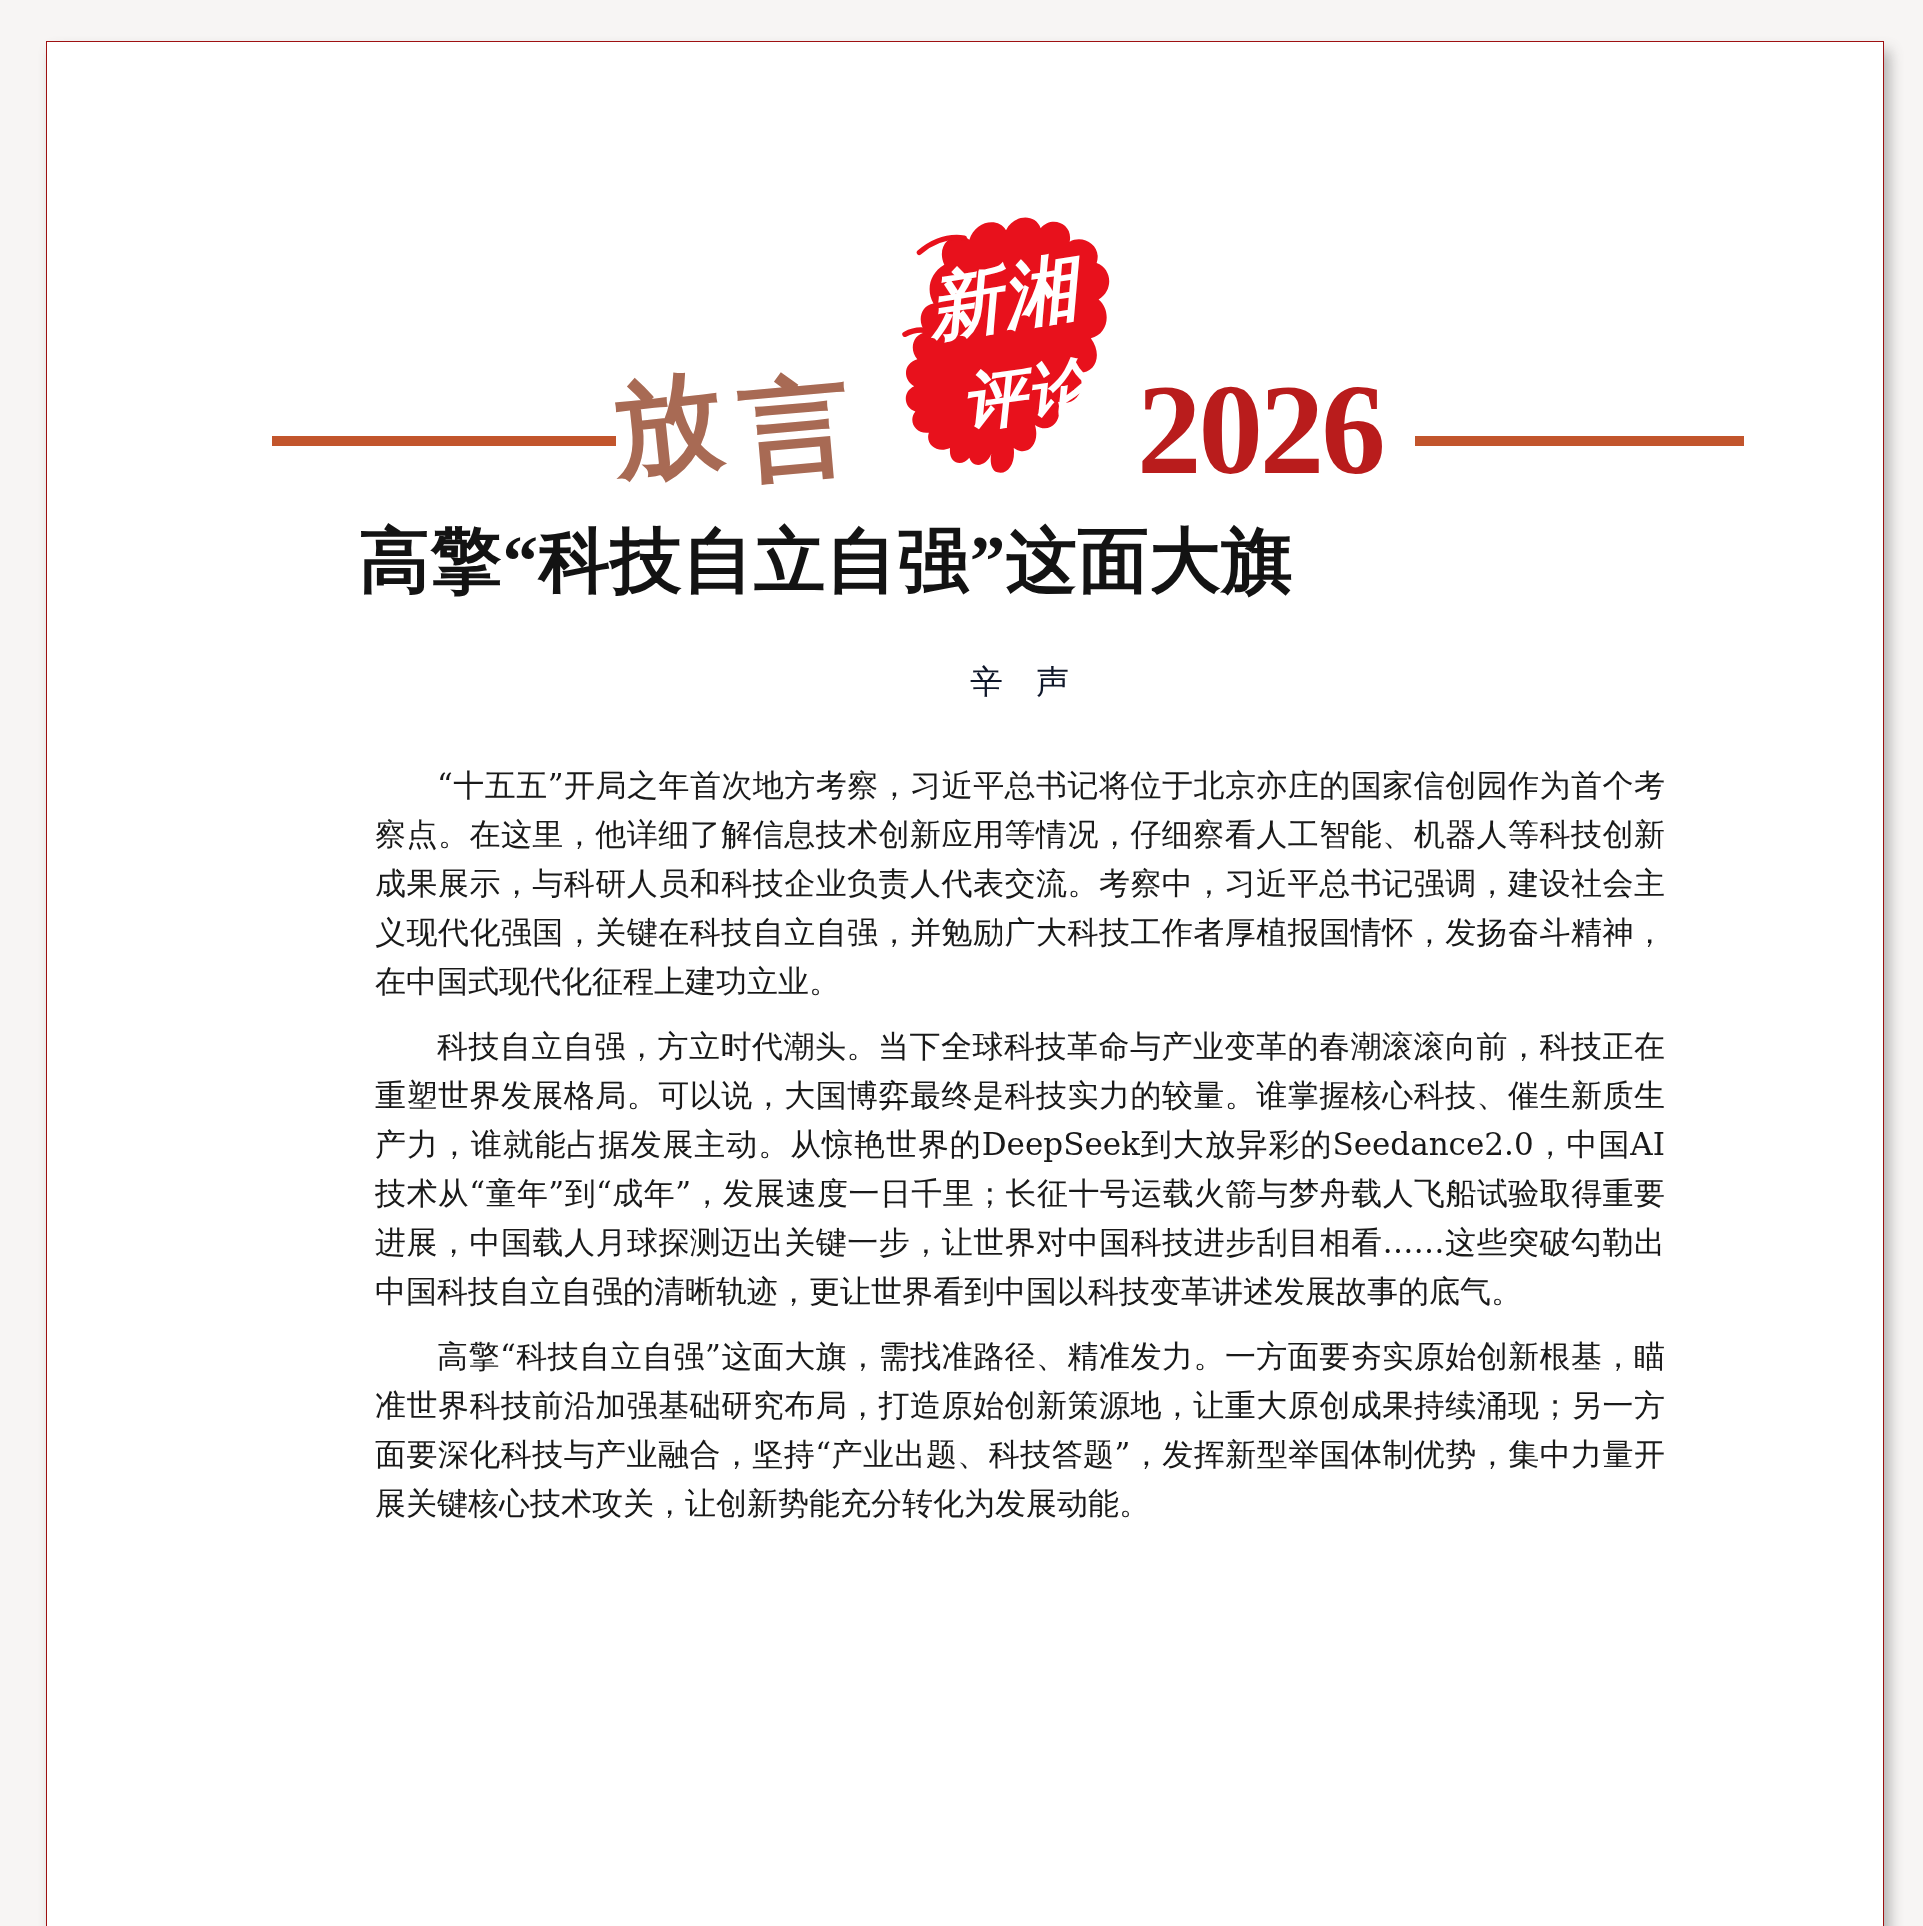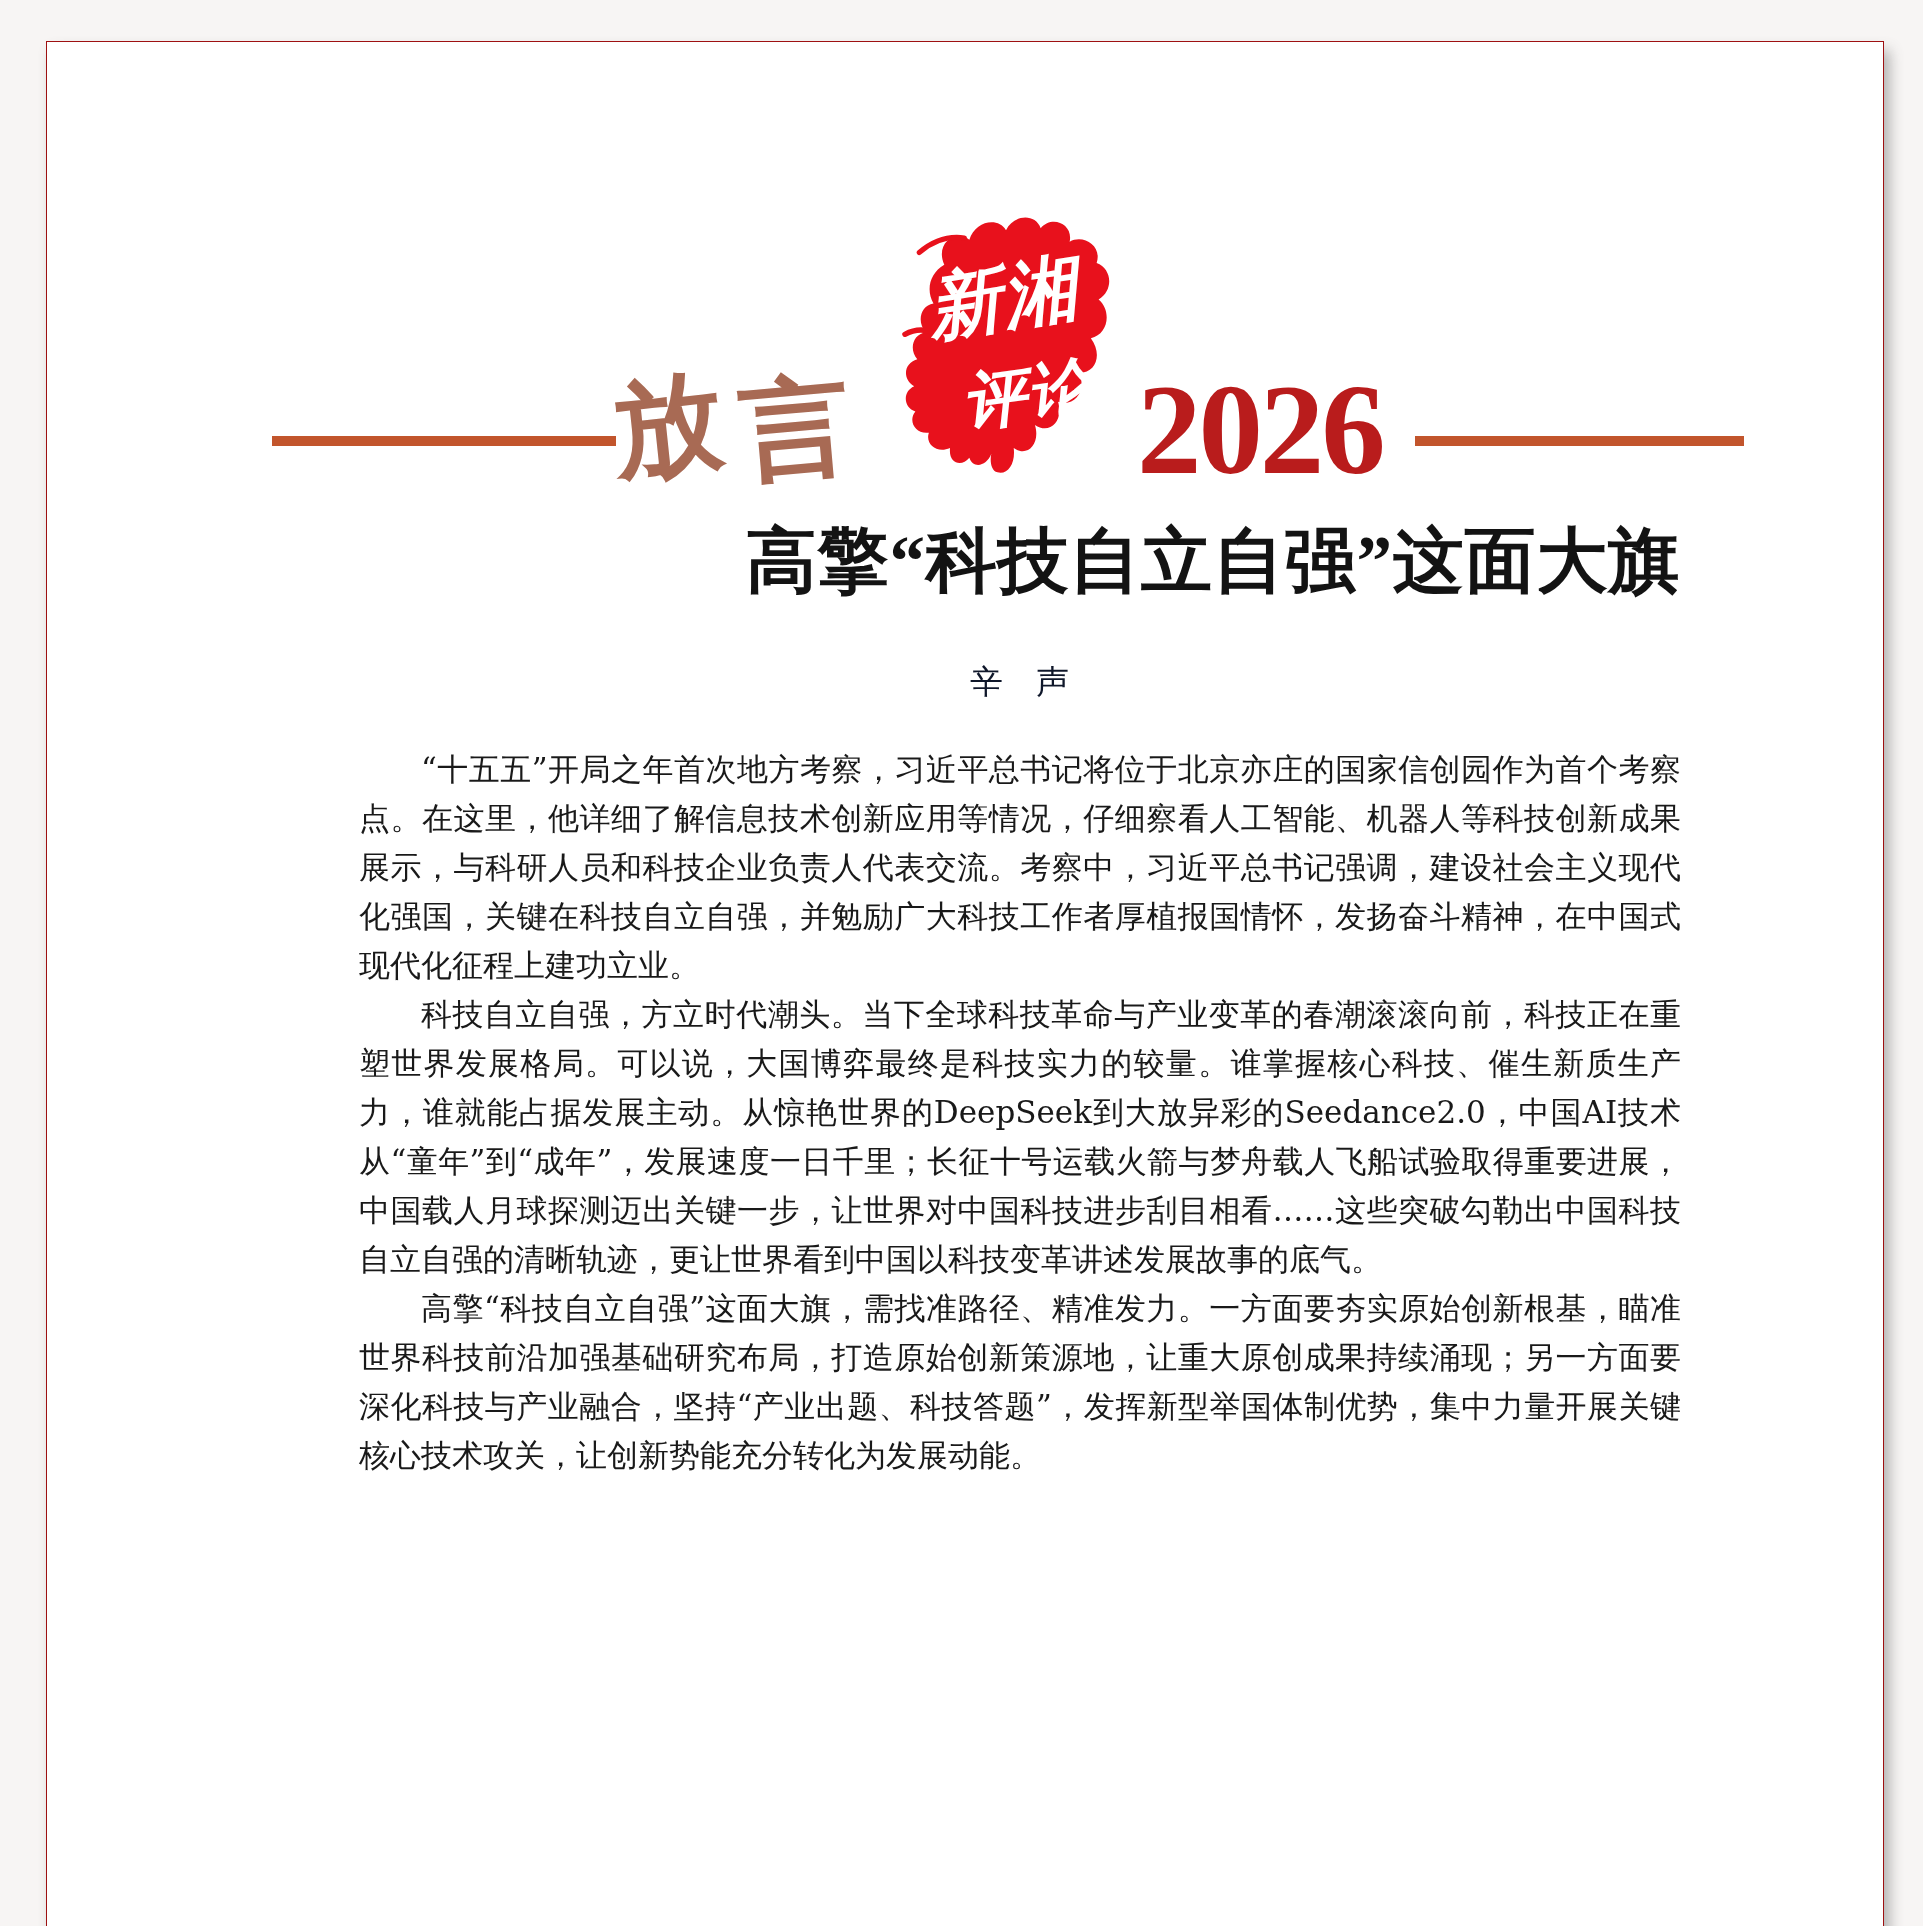--- a/index.html
+++ b/index.html
@@ -39,40 +39,40 @@
   .year{
     position:absolute;left:1090px;top:323px;
     color:#b91c1c;
     font-family:"Liberation Serif", serif;
     font-weight:700;
     font-size:129px;line-height:1;
     letter-spacing:-3.1px;
   }
   .title{
     position:absolute;left:312px;top:475px;width:1321px;
-    margin:0;text-align:right;
+    margin:0;text-align:left;
     font-family:"Liberation Serif", serif;
     font-weight:700;color:#131313;
     font-size:71px;line-height:1.25;
     letter-spacing:0.8px;
     white-space:nowrap;
   }
   .author{
     position:absolute;left:312px;top:620px;width:1321px;
     text-align:center;color:#0f172a;
     font-family:"DejaVu Serif", serif;
     font-size:33px;line-height:1.2;
   }
   .body-text{
     position:absolute;left:312px;top:703px;width:1322px;
     color:#191919;
     font-size:31px;line-height:49px;
     text-align:justify;
   }
-  .body-text p{margin:0;text-indent:2em;}
+  .body-text p{margin:16px;text-indent:2em;}
 </style>
 </head>
 <body>
 
 <div class="canvas">
   <div class="page">
 
     <div class="rule rule-left"></div>
 
     <div class="fangyan">

